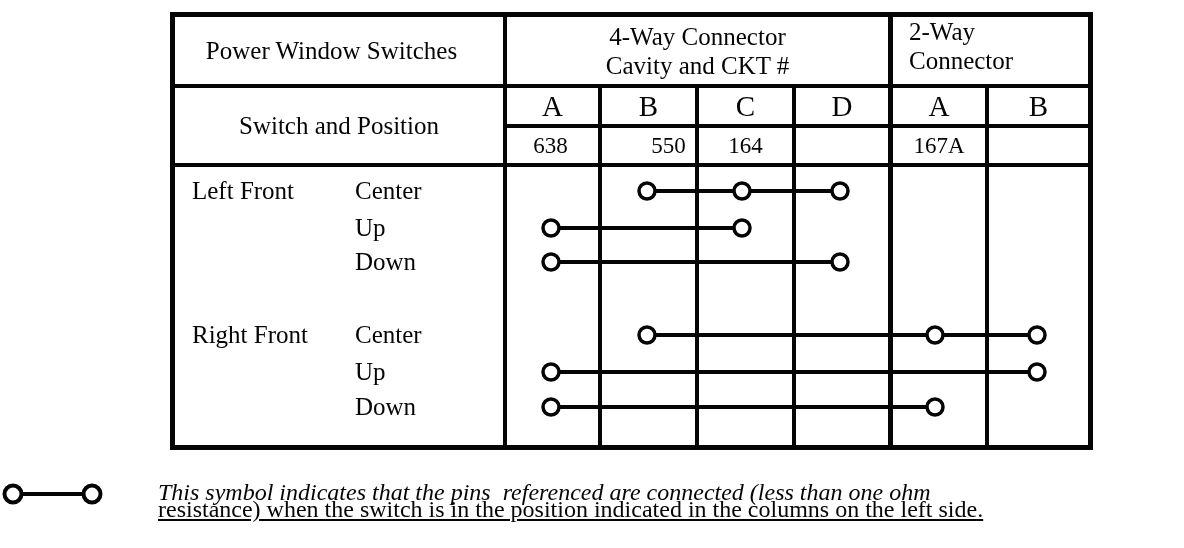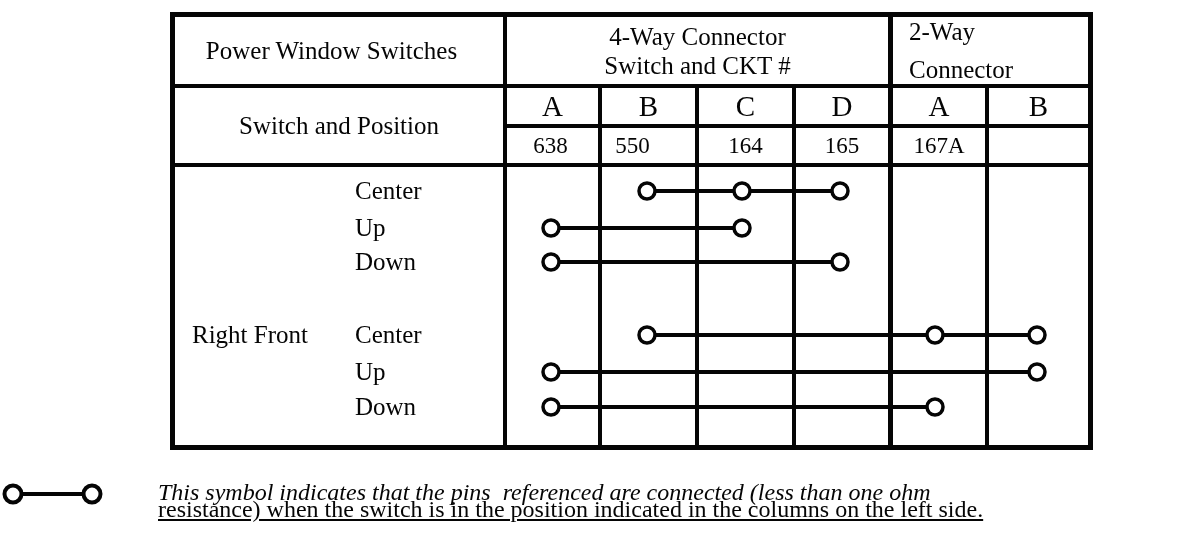--- a/index.html
+++ b/index.html
@@ -49,41 +49,41 @@
   <div class="vline" style="left:333px;top:0;width:4px;height:438px"></div>
   <div class="vline" style="left:428px;top:72px;width:4px;height:366px"></div>
   <div class="vline" style="left:525px;top:72px;width:4px;height:366px"></div>
   <div class="vline" style="left:622px;top:72px;width:4px;height:366px"></div>
   <div class="vline" style="left:718px;top:0;width:5px;height:438px"></div>
   <div class="vline" style="left:815px;top:72px;width:4px;height:366px"></div>
 
   <div class="cell" style="left:5px;top:5px;width:313px;height:67px">Power Window Switches</div>
   <div class="cell two-line" style="left:337px;top:5px;width:381px;height:67px">
     <span>4-Way Connector</span>
-    <span>Switch and CKT #</span>
+    <span>Cavity and CKT #</span>
   </div>
-  <div class="cell two-line left-al" style="left:723px;top:5px;width:195px;height:67px;justify-content:space-between">
+  <div class="cell two-line left-al" style="left:723px;top:5px;width:195px;height:67px;justify-content:flex-start">
     <span>2-Way</span>
     <span>Connector</span>
   </div>
   <div class="cell" style="left:5px;top:76px;width:328px;height:75px">Switch and Position</div>
 
   <div class="cell pin-letter" style="left:337px;top:76px;width:91px;height:36px">A</div>
   <div class="cell pin-letter" style="left:432px;top:76px;width:93px;height:36px">B</div>
   <div class="cell pin-letter" style="left:529px;top:76px;width:93px;height:36px">C</div>
   <div class="cell pin-letter" style="left:626px;top:76px;width:92px;height:36px">D</div>
   <div class="cell pin-letter" style="left:723px;top:76px;width:92px;height:36px">A</div>
   <div class="cell pin-letter" style="left:819px;top:76px;width:99px;height:36px">B</div>
 
   <div class="cell pin-ckt" style="left:337px;top:116px;width:87px;height:35px">638</div>
-  <div class="cell pin-ckt" style="left:416px;top:116px;width:93px;height:35px">550</div>
+  <div class="cell pin-ckt" style="left:452px;top:116px;width:93px;height:35px">550</div>
   <div class="cell pin-ckt" style="left:529px;top:116px;width:93px;height:35px">164</div>
-  <div class="cell pin-ckt" style="left:626px;top:116px;width:92px;height:35px">165</div>
   <div class="cell pin-ckt" style="left:723px;top:116px;width:92px;height:35px">167A</div>
 
+  <div class="rowlabel" style="left:22px;top:162px">Left Front</div>
   <div class="rowlabel" style="left:185px;top:162px">Center</div>
   <div class="rowlabel" style="left:185px;top:199px">Up</div>
   <div class="rowlabel" style="left:185px;top:233px">Down</div>
   <div class="rowlabel" style="left:22px;top:306px">Right Front</div>
   <div class="rowlabel" style="left:185px;top:306px">Center</div>
   <div class="rowlabel" style="left:185px;top:343px">Up</div>
   <div class="rowlabel" style="left:185px;top:378px">Down</div>
 
   <svg id="conn-svg" width="923" height="438" viewBox="0 0 923 438">
       <line x1="477" x2="670" y1="179" y2="179" stroke="#050505" stroke-width="4"></line>

